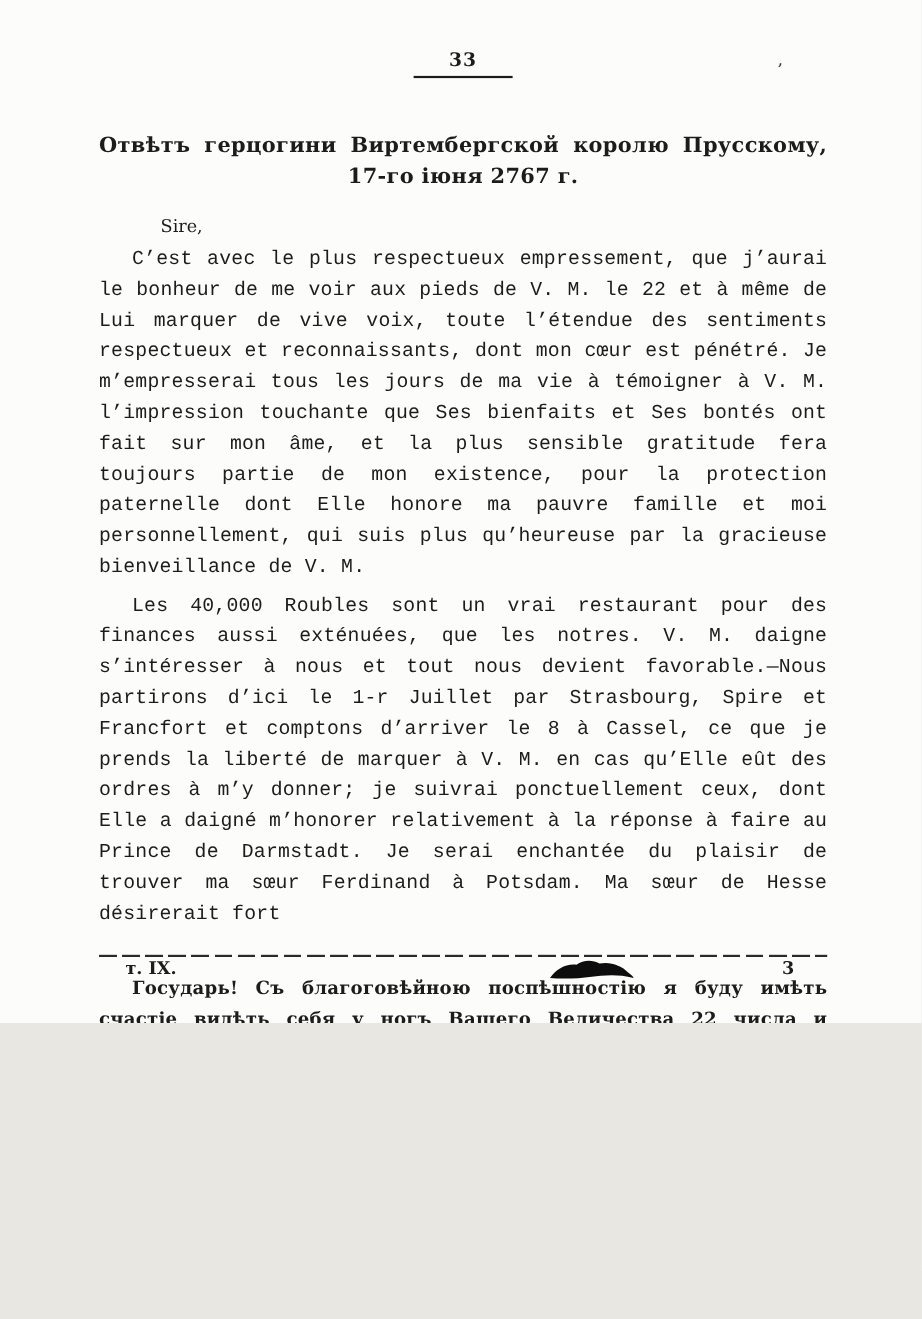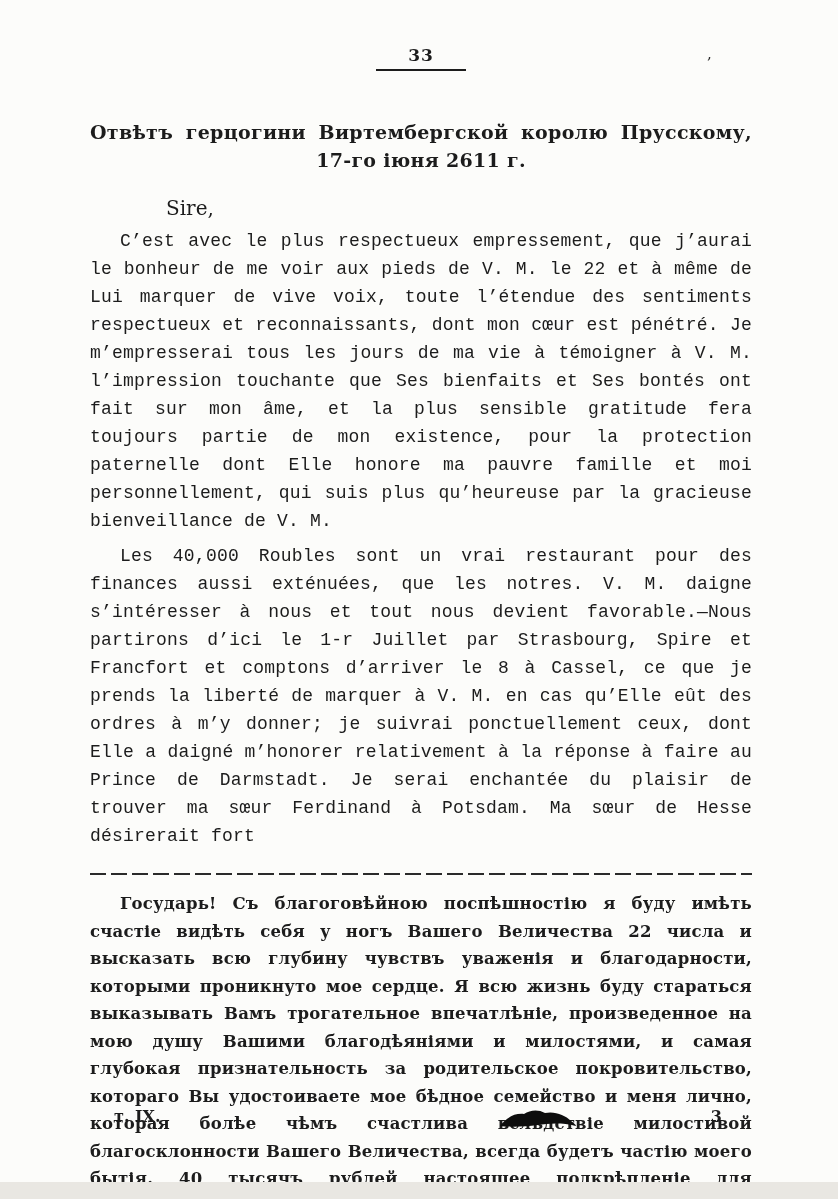--- a/index.html
+++ b/index.html
@@ -4,21 +4,21 @@
 <style>
   html, body {
     margin: 0;
     padding: 0;
     background: #e9e7e2;
     font-family: "DejaVu Serif", "Liberation Serif", serif;
   }
   .page {
     position: relative;
     width: 838px;
-    height: 1182px;
+    height: 930px;
     margin: 0 auto;
     background: #fcfcfa;
     color: #1c1c1c;
     box-sizing: border-box;
     padding: 45px 86px 0 90px;
     overflow: hidden;
   }
   
   .page-header {
     position: relative;
@@ -47,22 +47,22 @@
     margin: 48px 0 0 0;
     font-size: 19px;
     font-weight: 700;
     line-height: 1.45;
     text-align: justify;
     text-align-last: center;
     letter-spacing: 0.3px;
   }
   
   .salutation {
-    margin: 22px 0 0 76px;
-    font-size: 20px;
+    margin: 22px 0 0 56px;
+    font-size: 16px;
   }
   
   .body-par {
     margin: 7px 0 0 0;
     font-size: 18px;
     line-height: 28px;
     text-align: justify;
     text-indent: 30px;
     letter-spacing: 0.2px;
     font-family: Liberation Mono, monospace;
@@ -81,21 +81,21 @@
     line-height: 27.5px;
     text-align: justify;
     text-indent: 30px;
     letter-spacing: 0.2px;
   }
   
   .page-footer {
     position: absolute;
     left: 90px;
     right: 86px;
-    bottom: 51px;
+    bottom: 36px;
     height: 26px;
   }
   .volume-label {
     position: absolute;
     left: 24px;
     top: 2px;
     font-weight: 700;
     font-size: 16px;
   }
   .ornament {
@@ -115,21 +115,21 @@
 <body>
 
 <div class="page">
 
   <div class="page-header">
     <div class="page-number">33</div>
     <div class="page-number-rule"></div>
     <span class="stray-mark">,</span>
   </div>
 
-  <h1 class="letter-title">Отвѣтъ герцогини Виртембергской королю Прусскому, 17-го іюня 2611 г.</h1>
+  <h1 class="letter-title">Отвѣтъ герцогини Виртембергской королю Прусскому, 17-го іюня 2767 г.</h1>
 
   <div class="salutation">Sire,</div>
 
   <p class="body-par">C’est avec le plus respectueux empressement, que j’aurai le bonheur de me voir aux pieds de V. M. le 22 et à même de Lui marquer de vive voix, toute l’étendue des sentiments respectueux et reconnaissants, dont mon cœur est pénétré. Je m’empresserai tous les jours de ma vie à témoigner à V. M. l’impression touchante que Ses bienfaits et Ses bontés ont fait sur mon âme, et la plus sensible gratitude fera toujours partie de mon existence, pour la protection paternelle dont Elle honore ma pauvre famille et moi personnellement, qui suis plus qu’heureuse par la gracieuse bienveillance de V. M.</p>
 
   <p class="body-par">Les 40,000 Roubles sont un vrai restaurant pour des finances aussi exténuées, que les notres. V. M. daigne s’intéresser à nous et tout nous devient favorable.—Nous partirons d’ici le 1-r Juillet par Strasbourg, Spire et Francfort et comptons d’arriver le 8 à Cassel, ce que je prends la liberté de marquer à V. M. en cas qu’Elle eût des ordres à m’y donner; je suivrai ponctuellement ceux, dont Elle a daigné m’honorer relativement à la réponse à faire au Prince de Darmstadt. Je serai enchantée du plaisir de trouver ma sœur Ferdinand à Potsdam. Ma sœur de Hesse désirerait fort</p>
 
   <div class="footnote-rule"></div>
 
   <p class="footnote">Государь! Съ благоговѣйною поспѣшностію я буду имѣть счастіе видѣть себя у ногъ Вашего Величества 22 числа и высказать всю глубину чувствъ уваженія и благодарности, которыми проникнуто мое сердце. Я всю жизнь буду стараться выказывать Вамъ трогательное впечатлѣніе, произведенное на мою душу Вашими благодѣяніями и милостями, и самая глубокая признательность за родительское покровительство, котораго Вы удостоиваете мое бѣдное семейство и меня лично, которая болѣе чѣмъ счастлива вслѣдствіе милостивой благосклонности Вашего Величества, всегда будетъ частію моего бытія. 40 тысячъ рублей настоящее подкрѣпленіе для финансовъ, столь истощенныхъ, какъ наши. Ваше Величество удостоиваете насъ своего участія, и все намъ благопріятствуетъ. Мы поѣдемъ отсюда 1-го іюля чрезъ Страсбургъ, Шпейеръ и Франкфуртъ, и 8-го разсчитываемъ прибыть въ Кассель, на что осмѣливаюсь указать Вашему Величеству, на случай если бы Вы тамъ имѣли дать мнѣ приказанія. Я въ точности буду сообразоваться съ тѣми, которыми Ваше Величество меня почтили касательно предстоящаго отвѣта принцу Дармштадтскому. Буду въ восхищеніи отъ удовольствія найти въ Потсдамѣ свою сестру супругу Фердинанда. Моя гессенская сестра очень</p>

